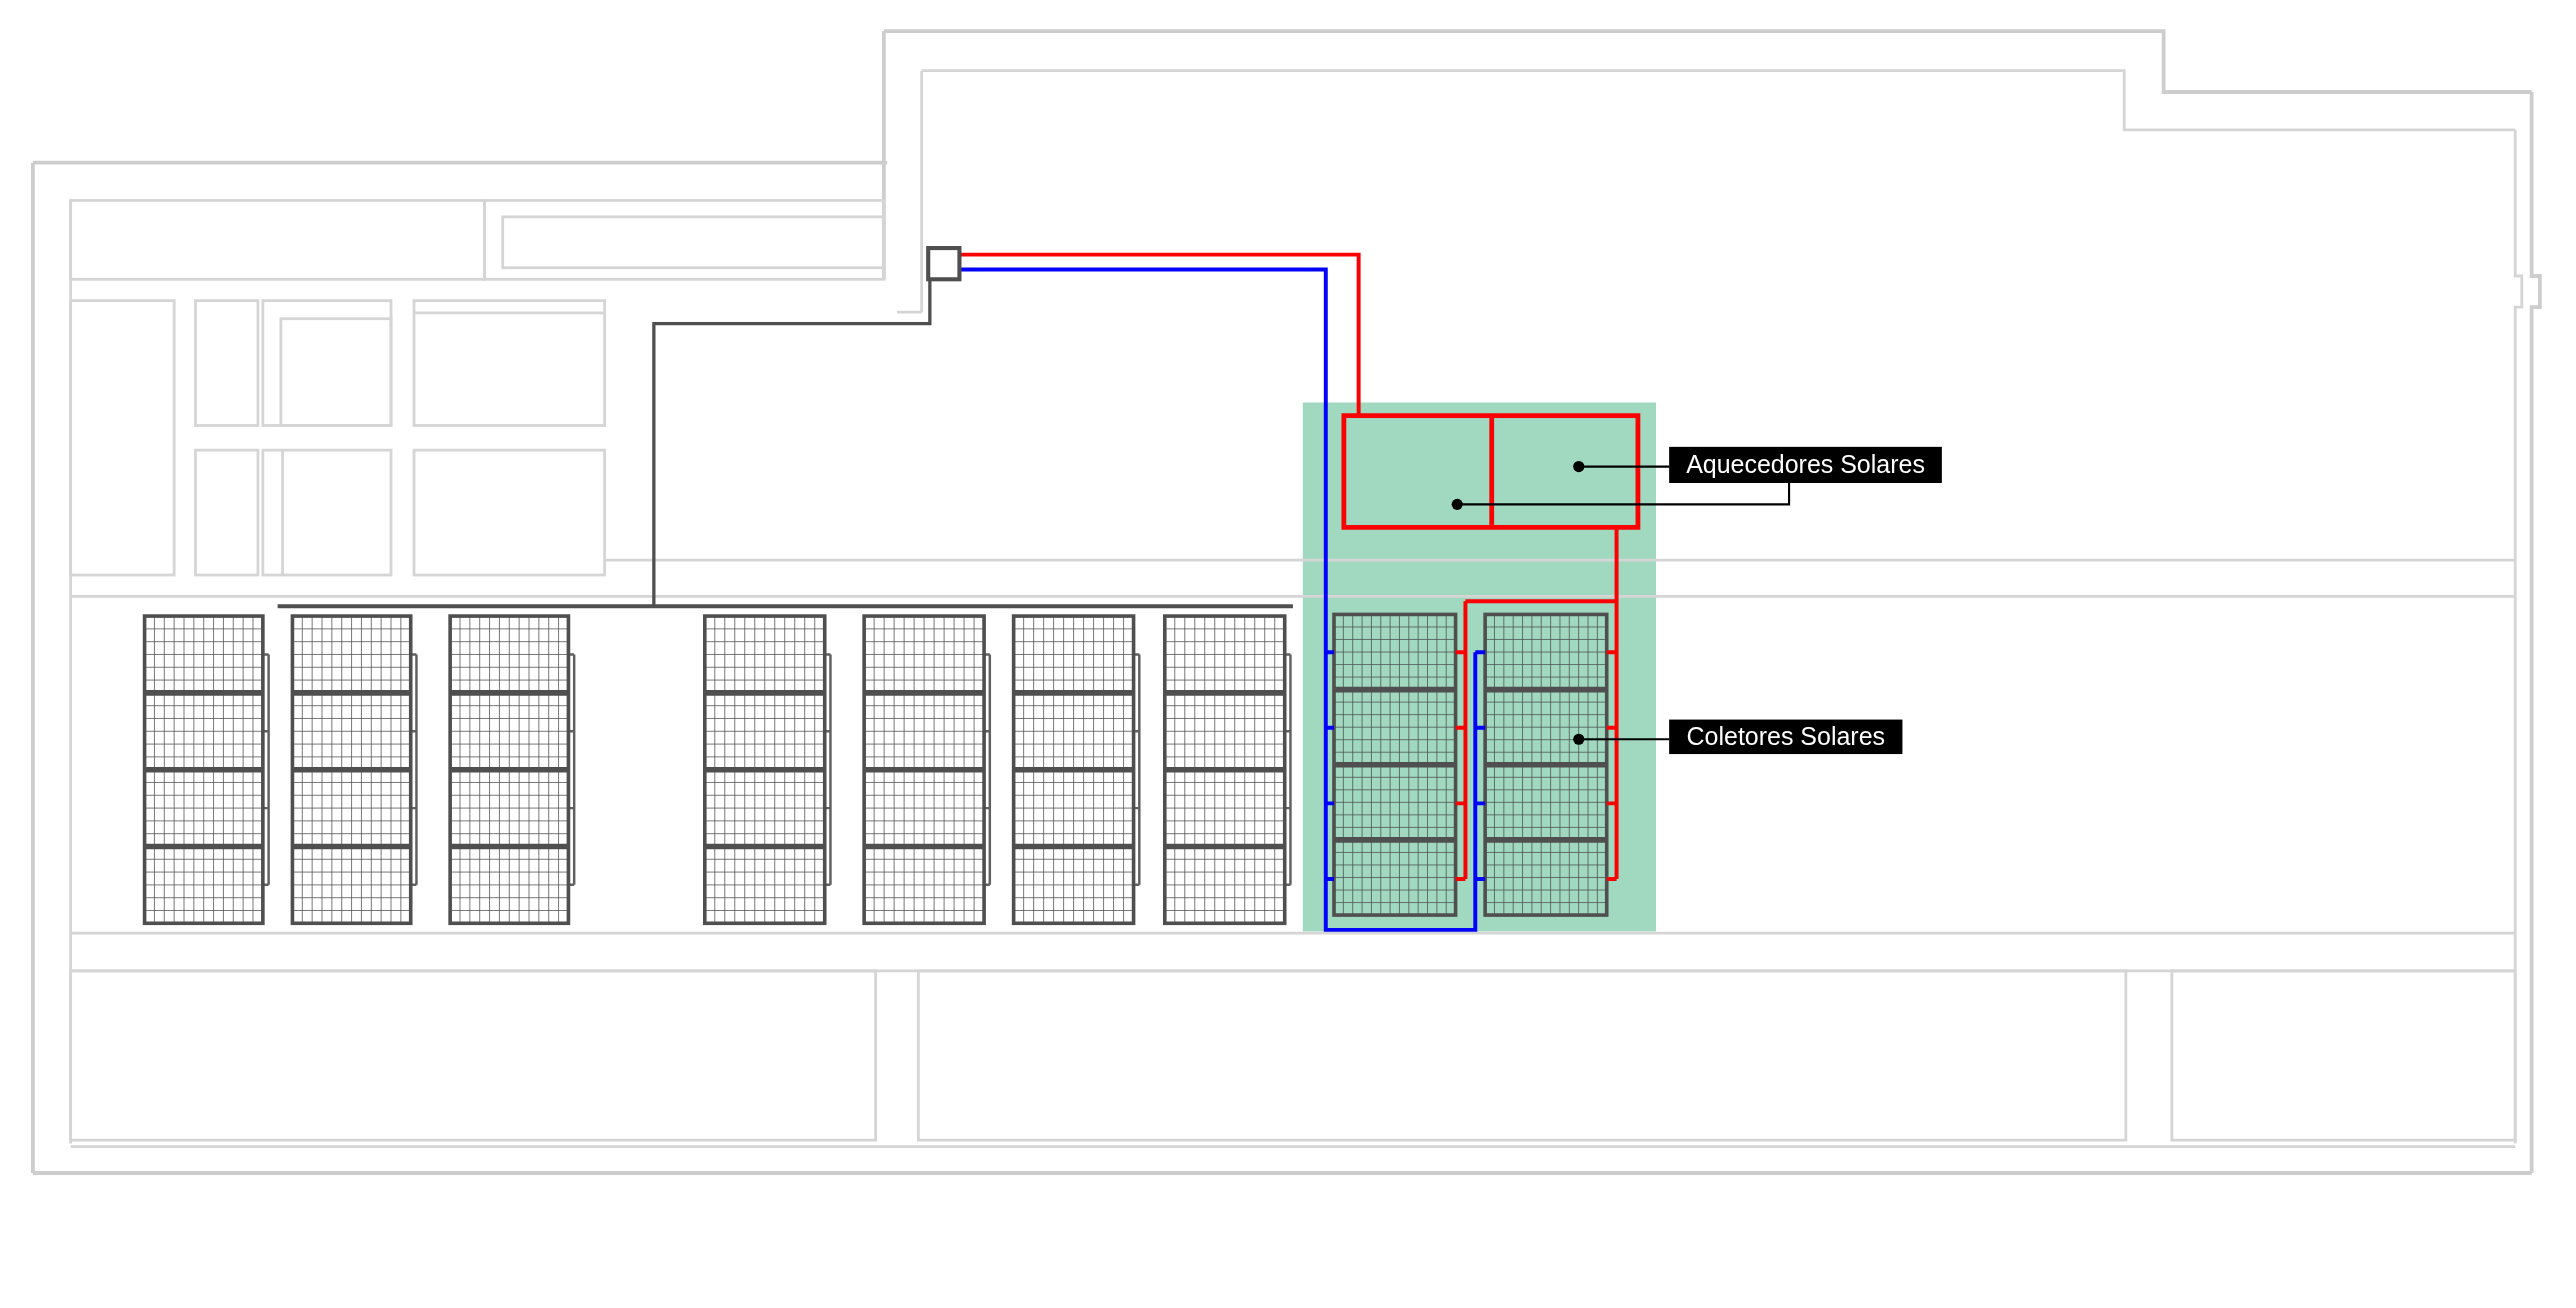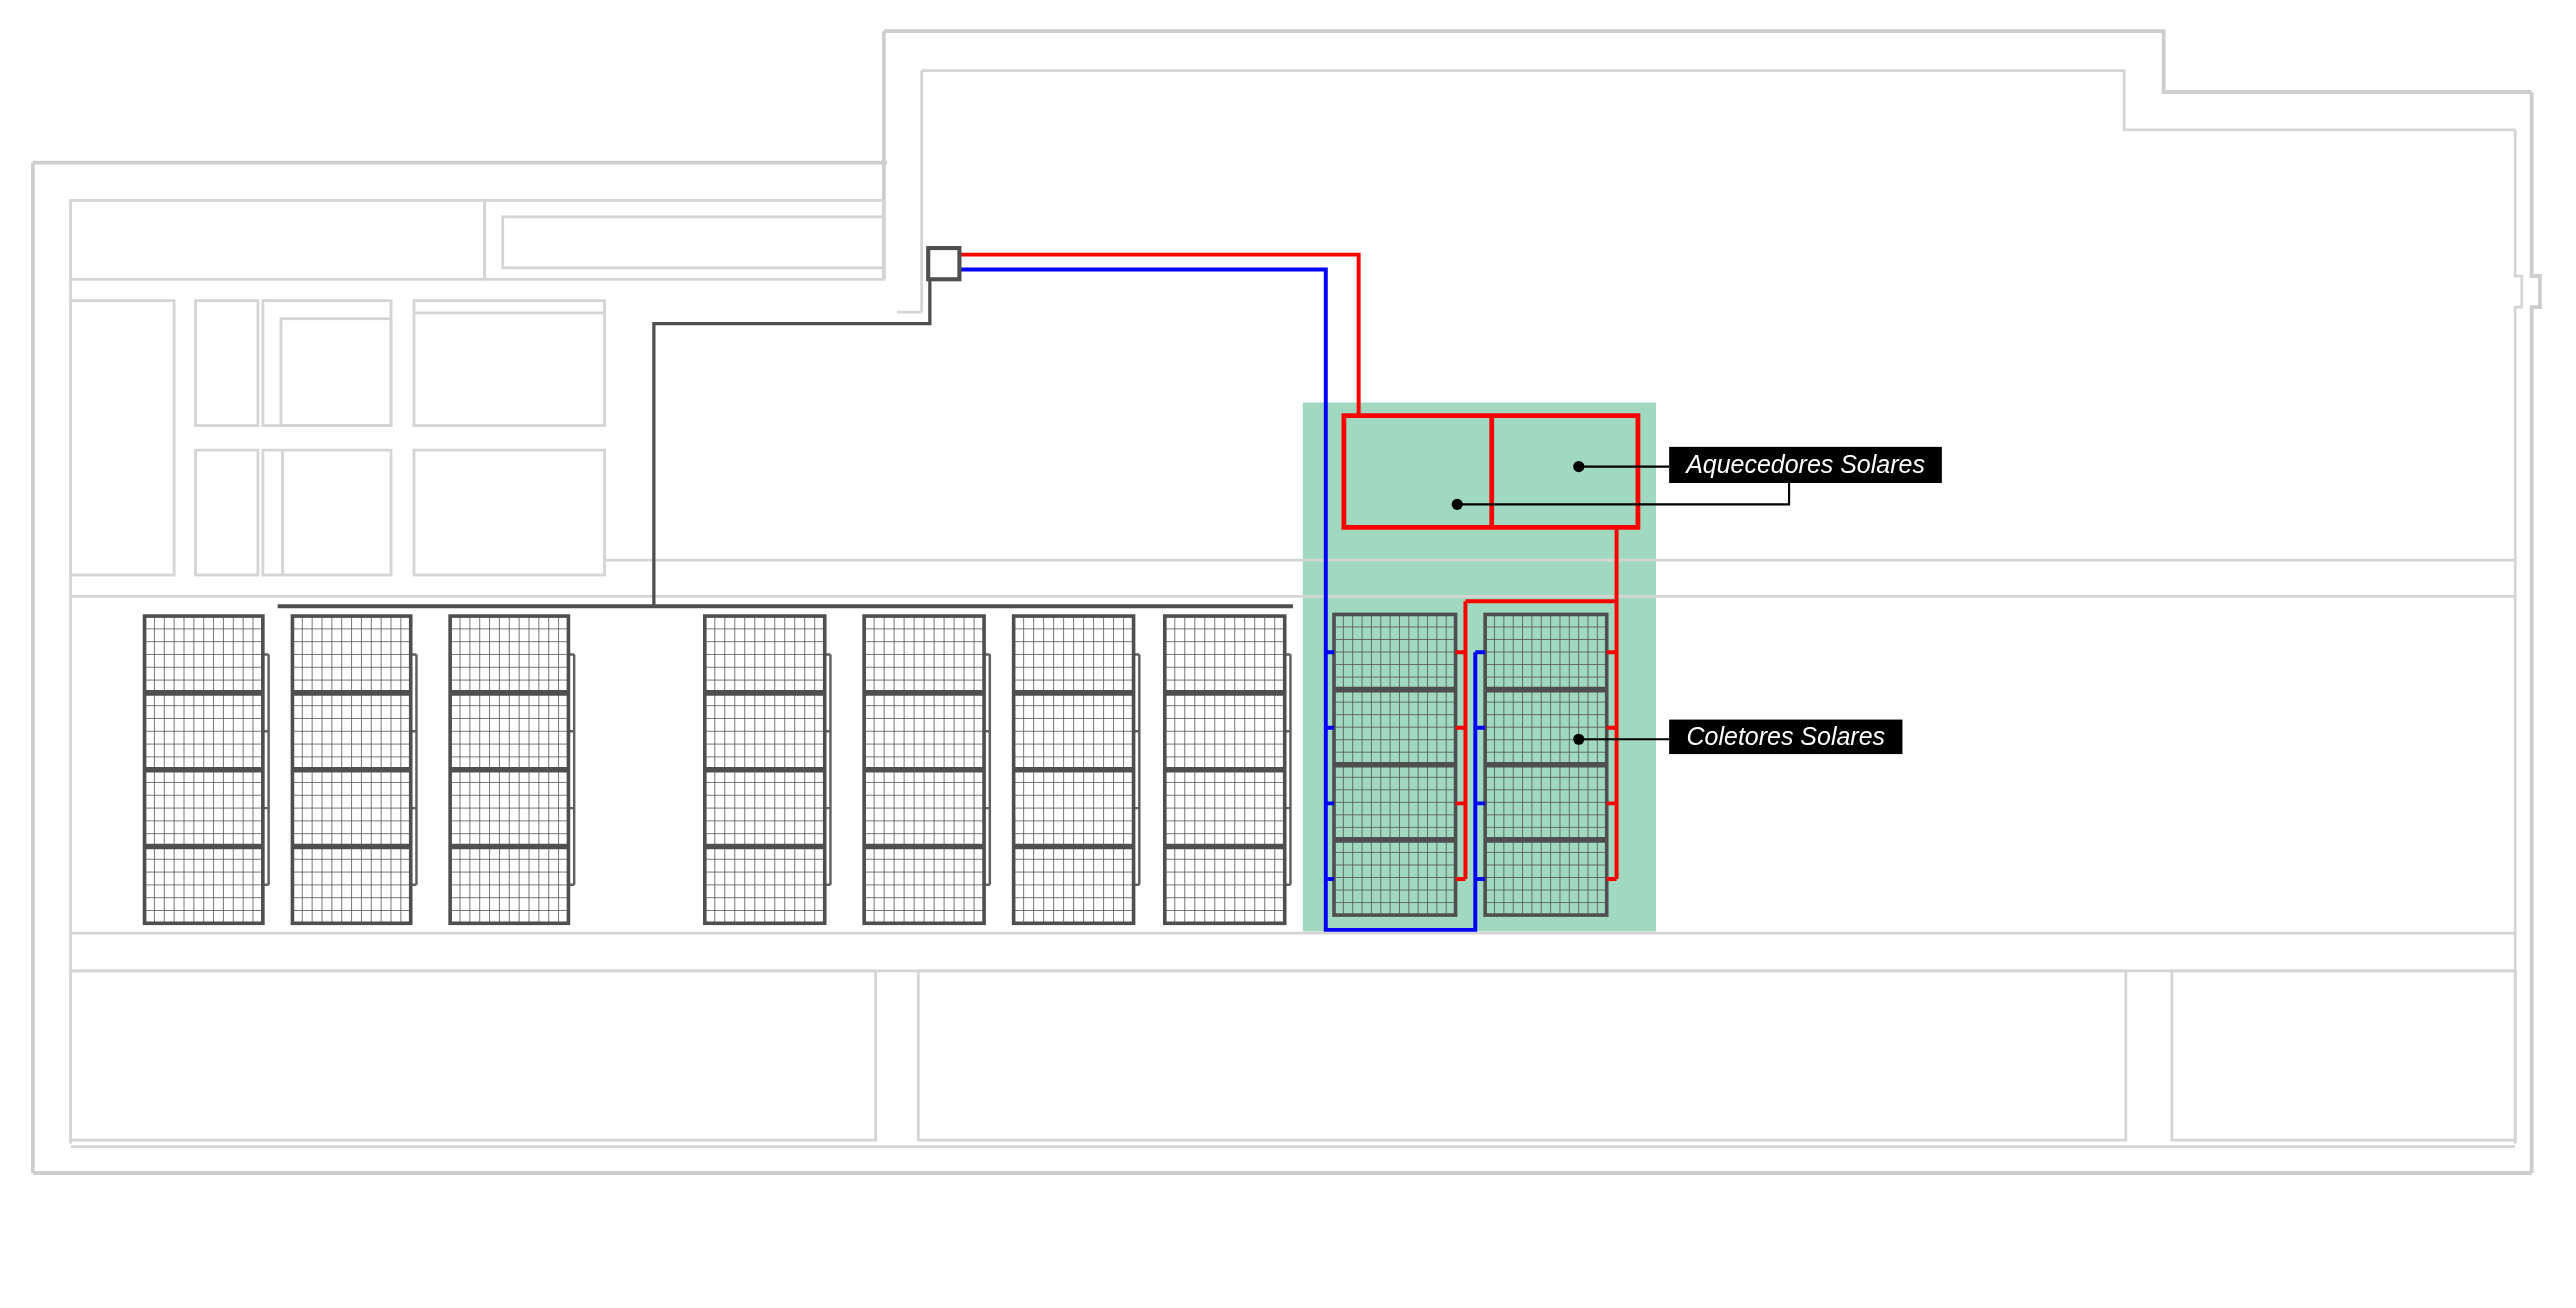--- a/index.html
+++ b/index.html
@@ -5,21 +5,20 @@
   html, body {
     margin: 0;
     padding: 0;
     background: #ffffff;
     width: 100%;
     height: 100%;
   }
   .stage {
     width: 100%;
     background: var(--bg, #fff);
-    font-style: italic;
   }
   svg { display: block; width: 100%; height: auto; }
 
   .arch-outer { stroke: var(--outline); stroke-width: 2.3; fill: none; }
   .arch-inner { stroke: var(--outline2); stroke-width: 1.7; fill: none; }
   .green-zone { fill: var(--green); }
   .rail       { stroke: var(--dark); stroke-width: 2.4; fill: none; }
   .conduit    { stroke: var(--dark); stroke-width: 2;   fill: none; }
   .pipe-red   { stroke: var(--red);  stroke-width: 2.4; fill: none; }
   .pipe-blue  { stroke: var(--blue); stroke-width: 2.4; fill: none; }

